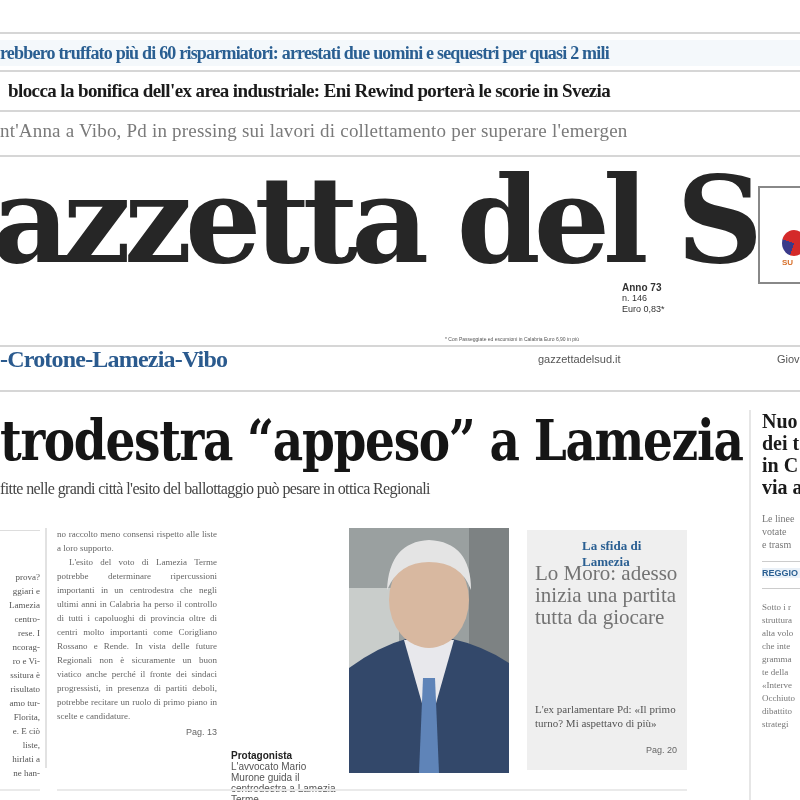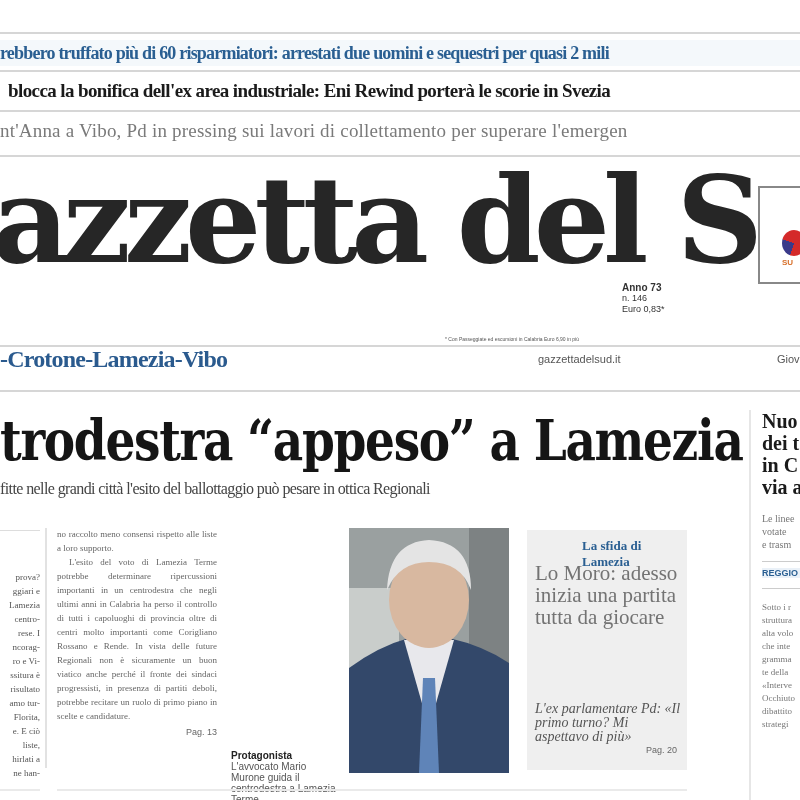--- a/index.html
+++ b/index.html
@@ -55,21 +55,21 @@
   .col-mid .indent { text-indent: 12px; }
   .page-ref { text-align: right; font-family: "Liberation Sans", sans-serif; font-size: 9px; color: #666; margin-top: 2px; }
 
   .photo { position: absolute; left: 349px; top: 528px; width: 160px; height: 245px; overflow: hidden; background: #8f9698; }
   .caption { position: absolute; left: 231px; top: 750px; width: 110px; font-family: "Liberation Sans", sans-serif; font-size: 10px; line-height: 11px; color: #555; }
   .caption .cap-title { font-weight: bold; color: #222; }
 
   .sidebar-box { position: absolute; left: 527px; top: 530px; width: 160px; height: 240px; background: #efefef; }
   .sidebar-kicker { position: absolute; left: 8px; top: 8px; font-size: 13px; font-weight: bold; color: #2a5f92; margin-left: 47px; }
   .sidebar-title { position: absolute; left: 8px; top: 32px; width: 150px; font-size: 21px; line-height: 22px; color: #737373; }
-  .sidebar-quote { position: absolute; left: 8px; top: 172px; width: 150px; font-size: 14px; line-height: 14px; color: #555; font-style: italic; }
+  .sidebar-quote { position: absolute; left: 8px; top: 172px; width: 150px; font-size: 11px; line-height: 14px; color: #555; }
   .sidebar-page { position: absolute; right: 10px; top: 215px; font-family: "Liberation Sans", sans-serif; font-size: 9px; color: #666; }
 
   .right-col { position: absolute; left: 762px; top: 410px; width: 80px; overflow: hidden; }
   .right-headline { font-size: 20px; font-weight: bold; line-height: 22px; color: #1a1a1a; white-space: nowrap; }
   .right-lead { margin-top: 14px; font-size: 10px; line-height: 13px; color: #777; white-space: nowrap; }
   .right-rule { height: 1px; background: #ccc; margin: 10px 0 6px; }
   .right-tag { font-family: "Liberation Sans", sans-serif; font-size: 9px; font-weight: bold; color: #2a5f92; background: #eaf1f8; }
   .right-body { margin-top: 12px; font-size: 9px; line-height: 13px; color: #777; white-space: nowrap; }
   .right-divider { position: absolute; left: 749px; top: 410px; width: 2px; height: 390px; background: #e6e6e6; }
   .bottom-rule { position: absolute; height: 2px; background: #eaeaea; top: 789px; }

